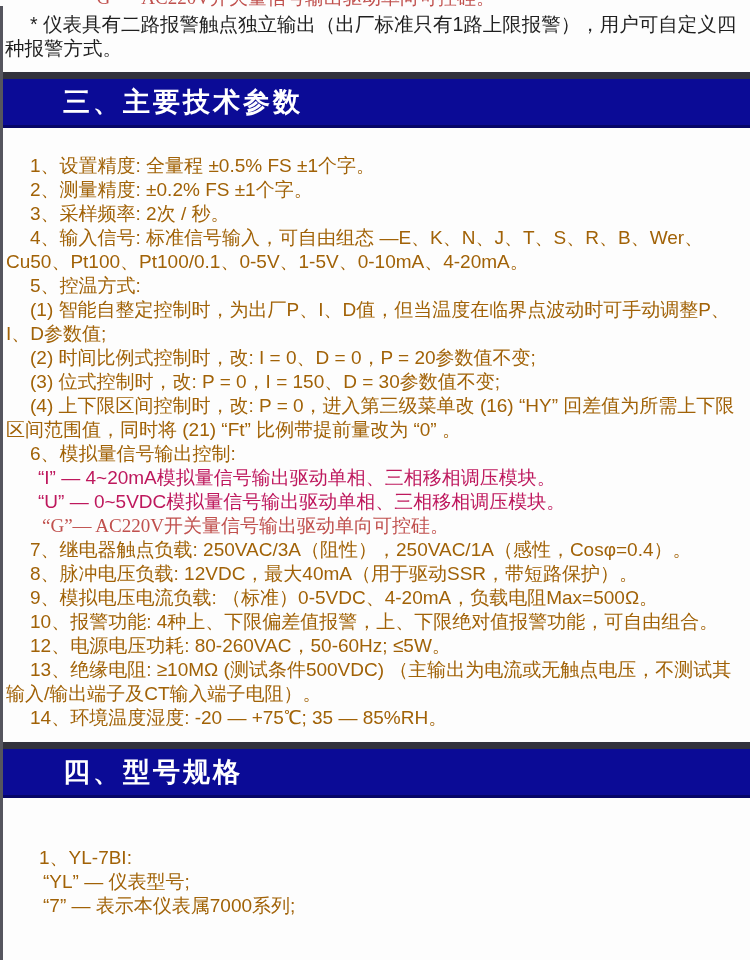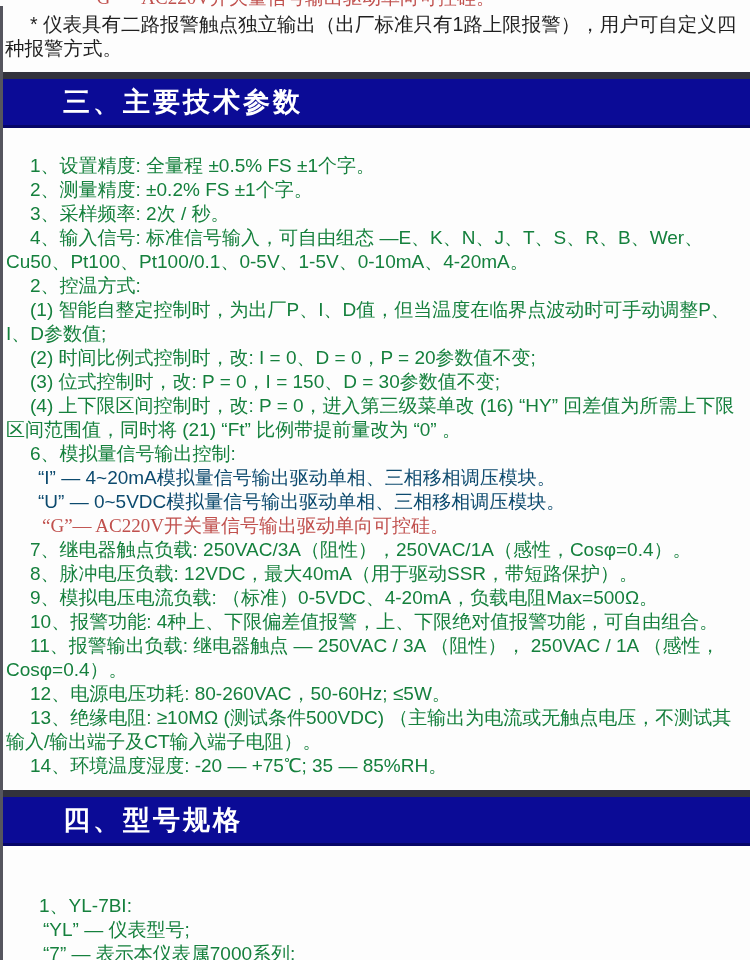--- a/index.html
+++ b/index.html
@@ -40,23 +40,23 @@
   .bar-title {
     color:#ffffff; font-weight:bold; font-size:27px;
     padding-left:63px; letter-spacing:3px;
   }
   
   .spec-list { margin-top:26px; padding-right:3px; }
   .spec-list-4 { margin-top:48px; }
   .line {
     font-size:19px; line-height:24px;
     padding-left:6px; text-indent:24px;
-    color:#15803d;
+    color:#a16207;
   }
-  .line.red   { color:#0c4a6e; text-indent:32px; }
+  .line.red   { color:#be185d; text-indent:32px; }
   .line.redserif {
     color:#c0504d; font-family:"Liberation Serif", serif;
     text-indent:36px;
   }
   .line.s4num { padding-left:39px; text-indent:0; }
   .line.s4sub { padding-left:43px; text-indent:0; }
 </style>
 </head>
 <body>
 
@@ -75,34 +75,33 @@
     <div class="bar-blue">
       <span class="bar-title">三、主要技术参数</span>
     </div>
   </div>
 
   <div class="spec-list">
       <div class="line">1、设置精度: 全量程 ±0.5% FS ±1个字。</div>
       <div class="line">2、测量精度: ±0.2% FS ±1个字。</div>
       <div class="line">3、采样频率: 2次 / 秒。</div>
       <div class="line">4、输入信号: 标准信号输入，可自由组态 —E、K、N、J、T、S、R、B、Wer、Cu50、Pt100、Pt100/0.1、0-5V、1-5V、0-10mA、4-20mA。</div>
-      <div class="line">2、控温方式:</div>
+      <div class="line">5、控温方式:</div>
       <div class="line">(1) 智能自整定控制时，为出厂P、I、D值，但当温度在临界点波动时可手动调整P、I、D参数值;</div>
       <div class="line">(2) 时间比例式控制时，改: I = 0、D = 0，P = 20参数值不变;</div>
       <div class="line">(3) 位式控制时，改: P = 0，I = 150、D = 30参数值不变;</div>
       <div class="line">(4) 上下限区间控制时，改: P = 0，进入第三级菜单改 (16) “HY” 回差值为所需上下限区间范围值，同时将 (21) “Ft” 比例带提前量改为 “0” 。</div>
       <div class="line">6、模拟量信号输出控制:</div>
       <div class="line red">“I” — 4~20mA模拟量信号输出驱动单相、三相移相调压模块。</div>
       <div class="line red">“U” — 0~5VDC模拟量信号输出驱动单相、三相移相调压模块。</div>
       <div class="line redserif">“G”— AC220V开关量信号输出驱动单向可控硅。</div>
       <div class="line">7、继电器触点负载: 250VAC/3A（阻性），250VAC/1A（感性，Cosφ=0.4）。</div>
       <div class="line">8、脉冲电压负载: 12VDC，最大40mA（用于驱动SSR，带短路保护）。</div>
       <div class="line">9、模拟电压电流负载: （标准）0-5VDC、4-20mA，负载电阻Max=500Ω。</div>
       <div class="line">10、报警功能: 4种上、下限偏差值报警，上、下限绝对值报警功能，可自由组合。</div>
-      <div class="line">11、报警输出负载: 继电器触点 — 250VAC / 3A （阻性）， 250VAC / 1A （感性，Cosφ=0.4）。</div>
       <div class="line">12、电源电压功耗: 80-260VAC，50-60Hz; ≤5W。</div>
       <div class="line">13、绝缘电阻: ≥10MΩ (测试条件500VDC) （主输出为电流或无触点电压，不测试其输入/输出端子及CT输入端子电阻）。</div>
       <div class="line">14、环境温度湿度: -20 — +75℃; 35 — 85%RH。</div>
     </div>
 
   <div class="section-bar" style="">
     <div class="bar-edge"></div>
     <div class="bar-blue">
       <span class="bar-title">四、型号规格</span>
     </div>

